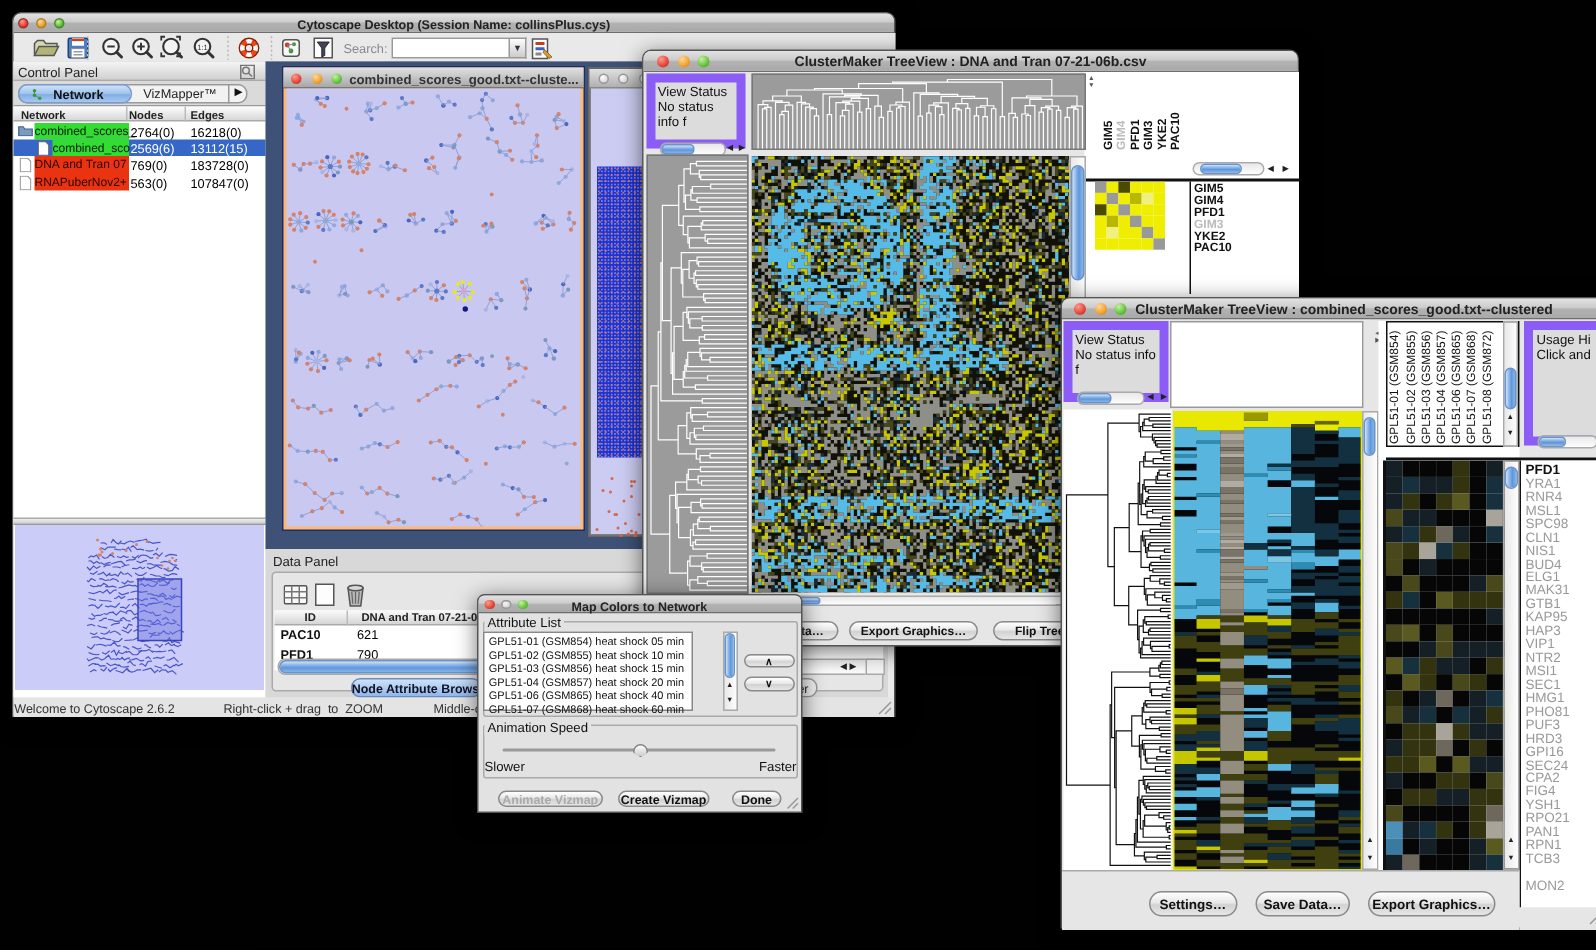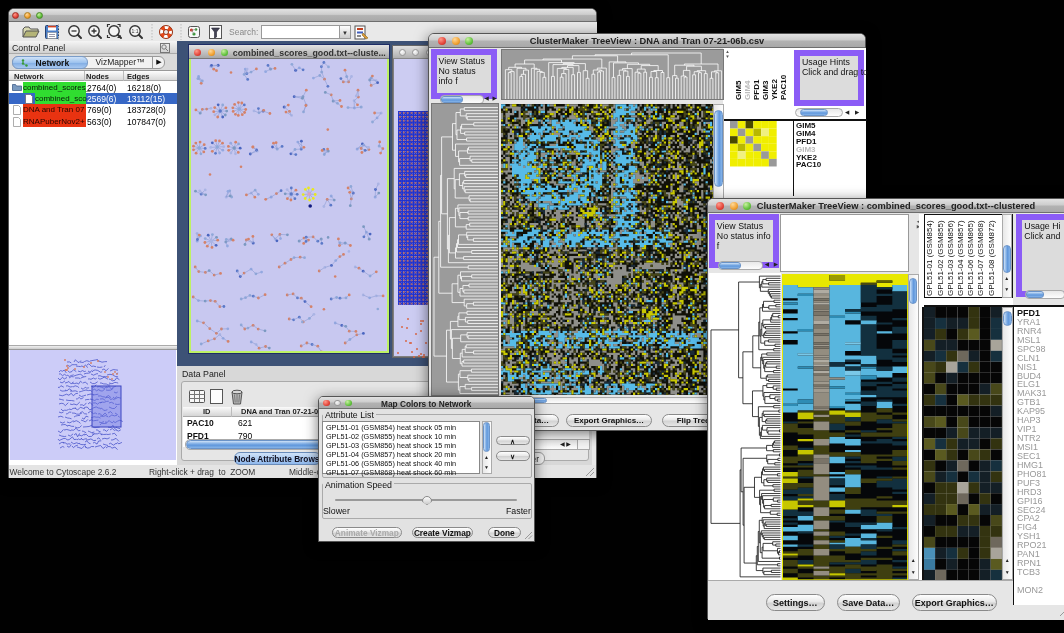--- a/index.html
+++ b/index.html
@@ -15,20 +15,21 @@
 .sbthumbh{position:absolute;border-radius:5px;background:linear-gradient(180deg,#cfe2f7 0%,#8ab5e8 35%,#5f97dc 60%,#86b4e8 100%);border:1px solid #6a93c8;}
 .btn{position:absolute;background:linear-gradient(180deg,#ffffff,#e8e8e8 45%,#d2d2d2 55%,#e6e6e6);border:1px solid #8a8a8a;border-radius:9px;text-align:center;font-weight:bold;color:#111;}
 .tinytxt{position:absolute;white-space:nowrap;}
 .vlabel{position:absolute;white-space:nowrap;transform-origin:left bottom;transform:rotate(-90deg);}
 </style></head><body>
 <div class="win" style="left:8px;top:8px;width:589px;height:470px;background:#e9e9e9;border:1px solid #555;border-radius:6px 6px 0 0;">
     <div class="tbar" style="height:13px;"></div>
     <div class="tl" style="left:3px;top:2.5px;width:7px;height:7px;background:radial-gradient(circle at 35% 30%,#ff9a8a,#e3443a 60%,#b02820);border:0.5px solid #a03028;"></div>
     <div class="tl" style="left:15px;top:2.5px;width:7px;height:7px;background:radial-gradient(circle at 35% 30%,#ffd898,#f0a030 60%,#c07818);border:0.5px solid #b08020;"></div>
     <div class="tl" style="left:27px;top:2.5px;width:7px;height:7px;background:radial-gradient(circle at 35% 30%,#c8f0a0,#62c23e 60%,#3f9a20);border:0.5px solid #4a8a28;"></div>
+    <div class="ttext" style="left:0;right:0;top:2px;font-size:8.4px;text-align:center;">Cytoscape Desktop (Session Name: collinsPlus.cys)</div>
     <div class="abs" style="left:1px;top:13px;width:587px;height:20px;background:#e9e9e9;border-bottom:1px solid #9a9a9a;"></div>
     <svg class="abs" style="left:1px;top:13px;" width="400" height="20" viewBox="0 0 400 20">
       <g transform="translate(12,3)">
         <path d="M1 12V4l2-2h4l1.5 2H16v3" fill="#d8d8b0" stroke="#555" stroke-width="1"></path>
         <path d="M1 12L4 6h13l-3 6z" fill="#b4b478" stroke="#555" stroke-width="1"></path>
       </g>
       <g transform="translate(35,3)">
         <rect x="0.5" y="0.5" width="13" height="13" rx="1" fill="#4a7ec8" stroke="#23406e"></rect>
         <rect x="3" y="0.5" width="8" height="5" fill="#fff"></rect>
         <rect x="3" y="0.8" width="8" height="1.6" fill="#d04020"></rect>
@@ -360,21 +361,21 @@
       <div style="position:absolute;left:35px;top:262px;width:2px;height:2px;border-radius:50%;background:#d86848;"></div>
       <div style="position:absolute;left:7px;top:267px;width:2px;height:2px;border-radius:50%;background:#d86848;"></div>
       <div style="position:absolute;left:39px;top:276px;width:2px;height:2px;border-radius:50%;background:#d86848;"></div>
       <div style="position:absolute;left:26px;top:271px;width:2px;height:2px;border-radius:50%;background:#d86848;"></div>
       <div style="position:absolute;left:21px;top:274px;width:2px;height:2px;border-radius:50%;background:#d86848;"></div>
       <div style="position:absolute;left:15px;top:283px;width:2px;height:2px;border-radius:50%;background:#d86848;"></div>
       <div style="position:absolute;left:24px;top:296px;width:2px;height:2px;border-radius:50%;background:#d86848;"></div>
       <div style="position:absolute;left:28px;top:297px;width:2px;height:2px;border-radius:50%;background:#d86848;"></div>
     </div>
   </div>
-<div class="abs" style="left:187.8px;top:44.3px;width:202.5px;height:310px;background:#bef264;border:1px solid #1d2c66;">
+<div class="abs" style="left:187.8px;top:44.3px;width:202.5px;height:310px;background:#fdba74;border:1px solid #1d2c66;">
     <div style="position:absolute;left:0;top:0;right:0;height:13.7px;background:linear-gradient(180deg,#e2e2e2,#a8a8a8);border-bottom:1px solid #777;"></div>
     <div class="tl" style="left:5.5px;top:3.4px;width:7px;height:7px;background:radial-gradient(circle at 35% 30%,#ff9a8a,#e3443a 60%,#b02820);"></div>
     <div class="tl" style="left:19px;top:3.4px;width:7px;height:7px;background:radial-gradient(circle at 35% 30%,#ffd898,#f0a030 60%,#c07818);"></div>
     <div class="tl" style="left:32.5px;top:3.4px;width:7px;height:7px;background:radial-gradient(circle at 35% 30%,#c8f0a0,#62c23e 60%,#3f9a20);"></div>
     <div class="ttext" style="left:44px;top:2.8px;font-size:8.8px;color:#333;">combined_scores_good.txt--cluste...</div>
     <div style="position:absolute;left:2px;top:13.7px;width:196.5px;height:292.3px;background:#c8c8f0;overflow:hidden;"><svg width="196.5" height="292.3" viewBox="189.8 58 196.5 292.3">
         <circle cx="196.8" cy="77.5" r="1.5" fill="#8fa8d8"></circle>
         <path d="M196.8 77.5L201.1 80.0" stroke="#8c9cd4" stroke-width="0.6" fill="none"></path>
         <circle cx="201.1" cy="80.0" r="1.4" fill="#8fa8d8"></circle>
         <path d="M201.1 80.0L197.4 75.5" stroke="#8c9cd4" stroke-width="0.6" fill="none"></path>
@@ -1135,24 +1136,20 @@
     <div class="abs" style="left:71.5px;top:15px;width:223.5px;height:51px;background:#9b9b9b;border:1px solid #777;overflow:hidden;"><svg width="223.5" height="51" viewBox="0 0 223.5 51">
         <path d="M6.3 51.0V22.6H9.2V51.0M7.8 22.6V21.6H12.1V51.0M3.4 51.0V19.7H9.9V21.6M17.8 51.0V26.4H20.7V51.0M19.3 26.4V24.3H23.6V51.0M21.5 24.3V20.1H26.5V51.0M15.0 51.0V18.3H24.0V20.1M6.7 19.7V17.3H19.5V18.3M40.9 51.0V27.3H43.8V51.0M38.0 51.0V22.4H42.3V27.3M35.1 51.0V21.4H40.2V22.4M32.3 51.0V19.3H37.7V21.4M29.4 51.0V18.3H35.0V19.3M13.1 17.3V14.0H32.2V18.3M49.5 51.0V26.4H52.4V51.0M58.2 51.0V27.2H61.1V51.0M59.6 27.2V23.6H64.0V51.0M61.8 23.6V19.4H66.8V51.0M55.3 51.0V18.4H64.3V19.4M69.7 51.0V24.7H72.6V51.0M59.8 18.4V17.4H71.2V24.7M75.5 51.0V22.4H78.4V51.0M65.5 17.4V15.6H76.9V22.4M51.0 26.4V14.6H71.2V15.6M84.1 51.0V28.3H87.0V51.0M81.2 51.0V20.7H85.6V28.3M61.1 14.6V13.6H83.4V20.7M46.7 51.0V12.6H72.2V13.6M22.6 14.0V10.0H59.5V12.6M89.9 51.0V24.2H92.8V51.0M95.7 51.0V22.0H98.5V51.0M97.1 22.0V21.0H101.4V51.0M91.3 24.2V20.0H99.3V21.0M95.3 20.0V18.1H104.3V51.0M41.0 10.0V9.0H99.8V18.1M110.1 51.0V27.4H112.9V51.0M115.8 51.0V25.4H118.7V51.0M124.5 51.0V26.4H127.3V51.0M121.6 51.0V21.1H125.9V26.4M117.3 25.4V20.1H123.7V21.1M120.5 20.1V18.6H130.2V51.0M136.0 51.0V23.2H138.9V51.0M133.1 51.0V22.2H137.4V23.2M141.8 51.0V22.2H144.6V51.0M135.3 22.2V19.1H143.2V22.2M147.5 51.0V27.3H150.4V51.0M153.3 51.0V27.7H156.2V51.0M149.0 27.3V21.5H154.7V27.7M159.0 51.0V22.5H161.9V51.0M151.8 21.5V20.5H160.5V22.5M139.2 19.1V15.6H156.2V20.5M125.4 18.6V14.3H147.7V15.6M111.5 27.4V12.9H136.5V14.3M107.2 51.0V11.9H124.0V12.9M70.4 9.0V5.8H115.6V11.9M164.8 51.0V27.7H167.7V51.0M93.0 5.8V4.8H166.2V27.7M173.5 51.0V28.2H176.3V51.0M170.6 51.0V25.6H174.9V28.2M182.1 51.0V27.0H185.0V51.0M179.2 51.0V26.0H183.5V27.0M181.4 26.0V20.4H187.9V51.0M190.7 51.0V24.8H193.6V51.0M196.5 51.0V22.7H199.4V51.0M192.2 24.8V21.7H197.9V22.7M202.3 51.0V23.6H205.2V51.0M195.1 21.7V20.7H203.7V23.6M184.6 20.4V16.2H199.4V20.7M172.7 25.6V15.2H192.0V16.2M208.0 51.0V28.3H210.9V51.0M213.8 51.0V22.8H216.7V51.0M209.5 28.3V21.8H215.2V22.8M212.4 21.8V20.8H219.6V51.0M182.4 15.2V14.0H216.0V20.8M129.6 4.8V3.0H199.2V14.0" stroke="#fff" stroke-width="0.8" fill="none"></path>
       </svg></div>
     <div class="abs" style="left:295px;top:15px;width:7px;height:51px;background:#fff;font-size:4.5px;color:#555;text-align:center;">▲<br>▼</div>
     <div class="vlabel" style="left:313.5px;top:56.5px;font-size:8px;color:#111;font-weight:bold;">GIM5</div>
     <div class="vlabel" style="left:322.5px;top:56.5px;font-size:8px;color:#bbb;font-weight:bold;">GIM4</div>
     <div class="vlabel" style="left:331.5px;top:56.5px;font-size:8px;color:#111;font-weight:bold;">PFD1</div>
     <div class="vlabel" style="left:340.5px;top:56.5px;font-size:8px;color:#111;font-weight:bold;">GIM3</div>
     <div class="vlabel" style="left:349.5px;top:56.5px;font-size:8px;color:#111;font-weight:bold;">YKE2</div>
     <div class="vlabel" style="left:358.5px;top:56.5px;font-size:8px;color:#111;font-weight:bold;">PAC10</div>
-    <div class="panel" style="left:365px;top:16px;width:70px;height:55.5px;background:#dcdcdc;">
-      <div style="position:absolute;left:2px;top:1px;font-size:8.8px;color:#111;">Usage Hints</div>
-      <div style="position:absolute;left:2px;top:11px;font-size:8.8px;color:#111;white-space:nowrap;overflow:hidden;width:66px;">Click and drag to</div>
-    </div>
     <div class="sbtrackh" style="left:366px;top:74px;width:48px;height:9px;border-radius:4.5px;"></div>
     <div class="sbthumbh" style="left:371px;top:75px;width:28px;height:7px;border-radius:3.5px;"></div>
     <span style="position:absolute;left:416px;top:75px;font-size:5.5px;color:#222;">◀</span>
     <span style="position:absolute;left:426px;top:75px;font-size:5.5px;color:#222;">▶</span>
     <div class="abs" style="left:294px;top:85px;width:144px;height:1.5px;background:#111;"></div>
     <div class="abs" style="left:363.5px;top:86.5px;width:1.5px;height:75px;background:#111;"></div>
     <div class="abs" style="left:1.5px;top:68.5px;width:68.2px;height:293px;background:#9b9b9b;border:1px solid #777;overflow:hidden;"><svg width="68.2" height="293" viewBox="0 0 68.2 293">
         <path d="M68.0 3.5H32.3V6.6H68.0M68.0 12.6H35.2V15.7H68.0M68.0 9.6H34.2V14.2H35.2M32.3 5.0H28.3V11.9H34.2M68.0 18.7H41.8V21.8H68.0M41.8 20.3H29.6V24.8H68.0M68.0 27.9H32.7V30.9H68.0M29.6 22.5H28.6V29.4H32.7M68.0 33.9H34.6V37.0H68.0M28.6 26.0H25.0V35.5H34.6M28.3 8.5H24.0V30.7H25.0M68.0 43.1H36.5V46.1H68.0M36.5 44.6H35.5V49.2H68.0M68.0 55.2H39.8V58.3H68.0M68.0 52.2H38.1V56.8H39.8M38.1 54.5H27.6V61.3H68.0M35.5 46.9H26.6V57.9H27.6M68.0 40.0H23.5V52.4H26.6M24.0 19.6H20.5V46.2H23.5M68.0 70.4H33.7V73.5H68.0M68.0 67.4H32.7V72.0H33.7M68.0 76.5H31.7V79.6H68.0M68.0 85.7H33.2V88.7H68.0M68.0 82.6H32.2V87.2H33.2M31.7 78.1H30.7V84.9H32.2M32.7 69.7H27.4V81.5H30.7M68.0 94.8H38.1V97.8H68.0M68.0 91.7H37.1V96.3H38.1M27.4 75.6H23.2V94.0H37.1M68.0 64.4H22.2V84.8H23.2M68.0 107.0H36.1V110.0H68.0M68.0 113.0H36.2V116.1H68.0M36.1 108.5H27.9V114.6H36.2M68.0 103.9H26.9V111.5H27.9M68.0 100.9H25.9V107.7H26.9M68.0 119.1H37.7V122.2H68.0M37.7 120.6H34.2V125.2H68.0M25.9 104.3H23.4V122.9H34.2M68.0 134.3H41.4V137.4H68.0M68.0 131.3H35.7V135.9H41.4M68.0 128.2H34.7V133.6H35.7M34.7 130.9H26.5V140.4H68.0M26.5 135.7H25.5V143.5H68.0M68.0 146.5H39.7V149.5H68.0M25.5 139.6H24.5V148.0H39.7M68.0 152.6H31.6V155.6H68.0M24.5 143.8H23.5V154.1H31.6M23.4 113.6H17.4V148.9H23.5M17.4 131.3H16.4V158.7H68.0M22.2 74.6H15.4V145.0H16.4M20.5 32.9H9.6V109.8H15.4M68.0 161.7H36.2V164.8H68.0M9.6 71.3H8.6V163.2H36.2M68.0 170.8H39.7V173.9H68.0M39.7 172.4H29.5V176.9H68.0M68.0 167.8H28.5V174.6H29.5M68.0 180.0H37.0V183.0H68.0M68.0 186.0H31.9V189.1H68.0M37.0 181.5H30.9V187.6H31.9M30.9 184.5H28.0V192.1H68.0M28.5 171.2H25.9V188.3H28.0M68.0 198.2H41.4V201.3H68.0M41.4 199.7H34.7V204.3H68.0M68.0 195.2H32.2V202.0H34.7M25.9 179.8H20.1V198.6H32.2M8.6 117.3H6.8V189.2H20.1M68.0 207.3H35.0V210.4H68.0M68.0 216.5H35.7V219.5H68.0M68.0 213.4H33.4V218.0H35.7M35.0 208.9H26.9V215.7H33.4M26.9 212.3H25.9V222.6H68.0M68.0 231.7H36.1V234.7H68.0M68.0 228.6H35.1V233.2H36.1M35.1 230.9H28.7V237.8H68.0M68.0 240.8H34.2V243.8H68.0M68.0 246.9H41.6V249.9H68.0M34.2 242.3H33.2V248.4H41.6M33.2 245.4H30.2V253.0H68.0M68.0 256.0H31.7V259.1H68.0M31.7 257.5H30.0V262.1H68.0M30.2 249.2H28.3V259.8H30.0M28.7 234.3H20.4V254.5H28.3M68.0 225.6H19.4V244.4H20.4M25.9 217.4H18.4V235.0H19.4M68.0 265.1H39.4V268.2H68.0M68.0 274.3H36.8V277.3H68.0M68.0 271.2H35.8V275.8H36.8M39.4 266.7H28.0V273.5H35.8M68.0 283.4H39.6V286.4H68.0M68.0 280.4H33.2V284.9H39.6M33.2 282.6H27.9V289.5H68.0M28.0 270.1H26.4V286.1H27.9M18.4 226.2H14.5V278.1H26.4M6.8 153.2H2.0V252.1H14.5" stroke="#fff" stroke-width="0.8" fill="none"></path>
       </svg></div>
     <div class="abs" style="left:72px;top:69.7px;width:212px;height:291.8px;overflow:hidden;"><svg width="212" height="291.8" viewBox="500 102.7 212 291.8">
@@ -1532,21 +1529,21 @@
     </svg>
   </div>
 <div class="win" style="left:318px;top:396.3px;width:216.5px;height:145.3px;background:#e2e2e2;border:1px solid #555;border-radius:5px 5px 0 0;z-index:40;">
     <div class="tbar" style="height:11.4px;border-radius:4px 4px 0 0;"></div>
     <div class="tl" style="left:4px;top:2.5px;width:6.5px;height:6.5px;background:radial-gradient(circle at 35% 30%,#ff9a8a,#e3443a 60%,#b02820);"></div>
     <div class="tl" style="left:15px;top:2.5px;width:6.5px;height:6.5px;background:radial-gradient(circle at 35% 30%,#f8f8f8,#c8c8c8);border:0.5px solid #999;"></div>
     <div class="tl" style="left:26px;top:2.5px;width:6.5px;height:6.5px;background:radial-gradient(circle at 35% 30%,#c8f0a0,#62c23e 60%,#3f9a20);"></div>
     <div class="ttext" style="left:0;right:0;top:1.8px;font-size:8.3px;text-align:center;">Map Colors to Network</div>
     <div class="abs" style="left:3px;top:17px;width:210px;height:64px;border:1px solid #aaa;border-radius:2px;"></div>
     <div class="abs" style="left:4px;top:13px;font-size:8.8px;color:#111;background:#e2e2e2;padding:0 2px;">Attribute List</div>
-    <div class="abs" style="left:3.4px;top:23.5px;width:158px;height:53.6px;background:#fff;border:1px solid #888;">
+    <div class="abs" style="left:3.4px;top:23.5px;width:140px;height:53.6px;background:#fff;border:1px solid #888;">
       <div class="tinytxt" style="left:2.5px;top:1.2px;font-size:7.3px;color:#111;">GPL51-01 (GSM854) heat shock 05 min</div>
       <div class="tinytxt" style="left:2.5px;top:10.3px;font-size:7.3px;color:#111;">GPL51-02 (GSM855) heat shock 10 min</div>
       <div class="tinytxt" style="left:2.5px;top:19.4px;font-size:7.3px;color:#111;">GPL51-03 (GSM856) heat shock 15 min</div>
       <div class="tinytxt" style="left:2.5px;top:28.5px;font-size:7.3px;color:#111;">GPL51-04 (GSM857) heat shock 20 min</div>
       <div class="tinytxt" style="left:2.5px;top:37.6px;font-size:7.3px;color:#111;">GPL51-06 (GSM865) heat shock 40 min</div>
       <div class="tinytxt" style="left:2.5px;top:46.7px;font-size:7.3px;color:#111;">GPL51-07 (GSM868) heat shock 60 min</div>
     </div>
     <div class="sbtrack" style="left:162.5px;top:23.5px;width:10px;height:53.6px;"></div>
     <div class="sbthumb" style="left:163.7px;top:25px;width:7.6px;height:30px;"></div>
     <div class="abs" style="left:165px;top:57px;font-size:5px;color:#222;">▲</div>

